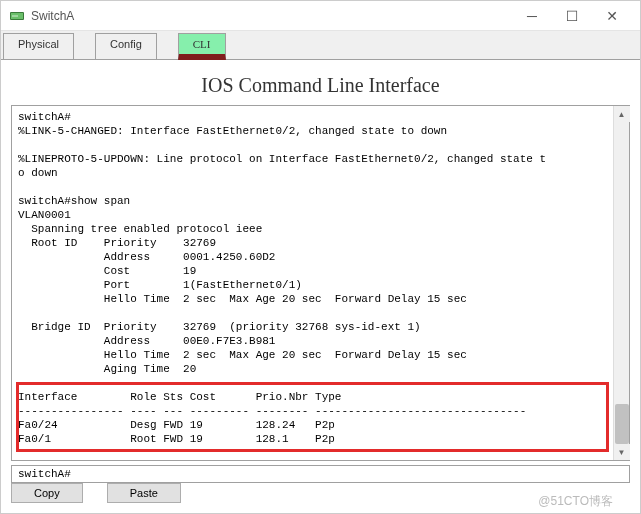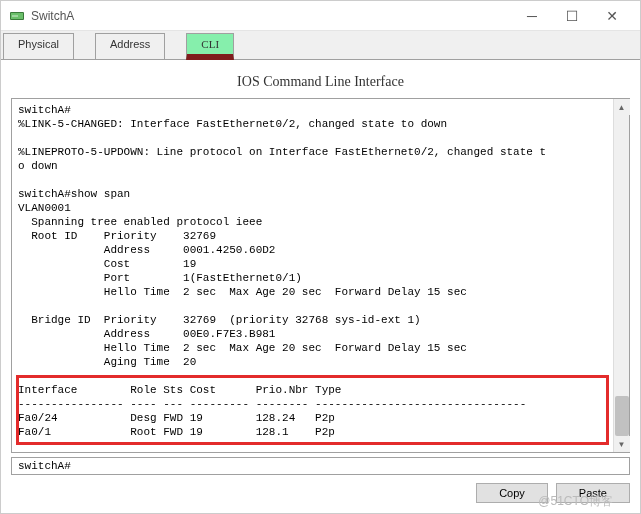--- a/index.html
+++ b/index.html
@@ -7,30 +7,30 @@
     .window { width: 641px; height: 514px; background: #fff; border: 1px solid #ccc; display: flex; flex-direction: column; }
     .titlebar { height: 30px; display: flex; align-items: center; padding: 0 8px; background: #fff; border-bottom: 1px solid #e5e5e5; }
     .titlebar-icon { width: 16px; height: 16px; margin-right: 6px; }
     .titlebar-text { flex: 1; color: #555; font-size: 12px; }
     .win-controls { display: flex; gap: 0; }
     .win-btn { width: 40px; height: 28px; display: flex; align-items: center; justify-content: center; color: #555; font-size: 14px; cursor: pointer; }
     .tabs { display: flex; background: #f0f0f0; border-bottom: 1px solid #a0a0a0; padding-left: 2px; padding-top: 2px; gap: 22px; }
     .tab { padding: 4px 14px; background: #f0f0f0; border: 1px solid #a0a0a0; border-bottom: none; margin-right: -1px; color: #333; cursor: pointer; font-size: 11px; }
     .tab.active { background: #86efac; border-bottom: 6px solid #7f1d1d; margin-bottom: -1px; z-index: 2; position: relative; font-family: Liberation Serif, serif; }
     .content { flex: 1; padding: 8px 10px 10px 10px; display: flex; flex-direction: column; background: #fff; }
-    .cli-title { text-align: center; font-family: "Times New Roman", serif; font-size: 14px; color: #333; margin: 6px 0 8px 0; }
+    .cli-title { text-align: center; font-family: "Times New Roman", serif; font-size: 20px; color: #333; margin: 6px 0 8px 0; }
     .terminal-wrap { border: 1px solid #a0a0a0; flex: 1; background: #fff; position: relative; display: flex; }
     .terminal { flex: 1; padding: 4px 4px 4px 6px; font-family: "Courier New", monospace; font-size: 11px; line-height: 14px; color: #000; white-space: pre; overflow: hidden; position: relative; }
     .scrollbar { width: 16px; background: #f0f0f0; border-left: 1px solid #ddd; display: flex; flex-direction: column; align-items: center; }
     .scroll-btn { width: 16px; height: 16px; background: #f0f0f0; display: flex; align-items: center; justify-content: center; font-size: 8px; color: #666; cursor: pointer; }
     .scroll-track { flex: 1; background: #f0f0f0; position: relative; width: 100%; }
     .scroll-thumb { position: absolute; bottom: 0; width: 14px; left: 1px; height: 40px; background: #c1c1c1; border-radius: 2px; cursor: pointer; }
     .highlight-box { position: absolute; border: 3px solid #e32b2b; left: 4px; right: 4px; pointer-events: none; }
     .prompt-input { border: 1px solid #a0a0a0; margin-top: 4px; padding: 2px 6px; font-family: "Courier New", monospace; font-size: 11px; background: #fff; }
-    .buttons { display: flex; justify-content: flex-end; gap: 8px; margin-top: 8px; }
+    .buttons { display: flex; gap: 24px; }
     .btn { padding: 3px 22px; background: #e1e1e1; border: 1px solid #adadad; cursor: pointer; font-size: 11px; }
     .watermark { position: absolute; bottom: 4px; right: 28px; color: #bbb; font-size: 12px; pointer-events: none; }
   </style>
 </head>
 <body>
 
 <div class="window">
   <div class="titlebar">
     <span class="titlebar-icon">
       <svg viewBox="0 0 16 16" width="16" height="16">
@@ -44,21 +44,21 @@
     <span class="titlebar-text">SwitchA</span>
     <div class="win-controls">
       <div class="win-btn">─</div>
       <div class="win-btn">☐</div>
       <div class="win-btn close">✕</div>
     </div>
   </div>
 
   <div class="tabs">
     <div class="tab">Physical</div>
-    <div class="tab">Address</div>
+    <div class="tab">Config</div>
     <div class="tab active">CLI</div>
   </div>
 
   <div class="content">
     <div class="cli-title">IOS Command Line Interface</div>
 
     <div class="terminal-wrap">
       <div class="terminal"><span>switchA#
 %LINK-5-CHANGED: Interface FastEthernet0/2, changed state to down
 

